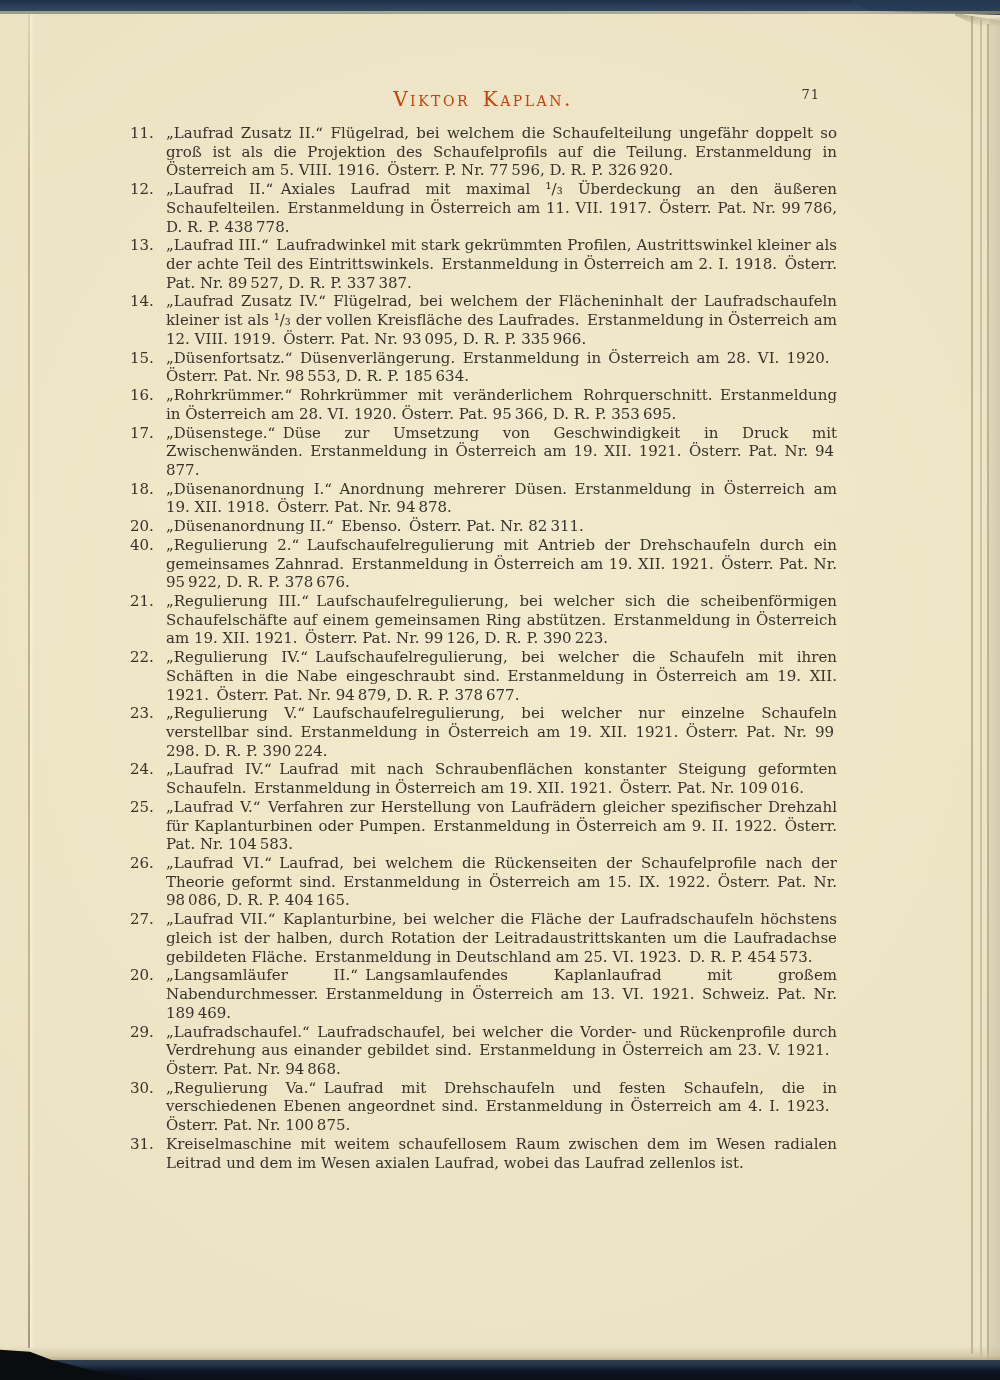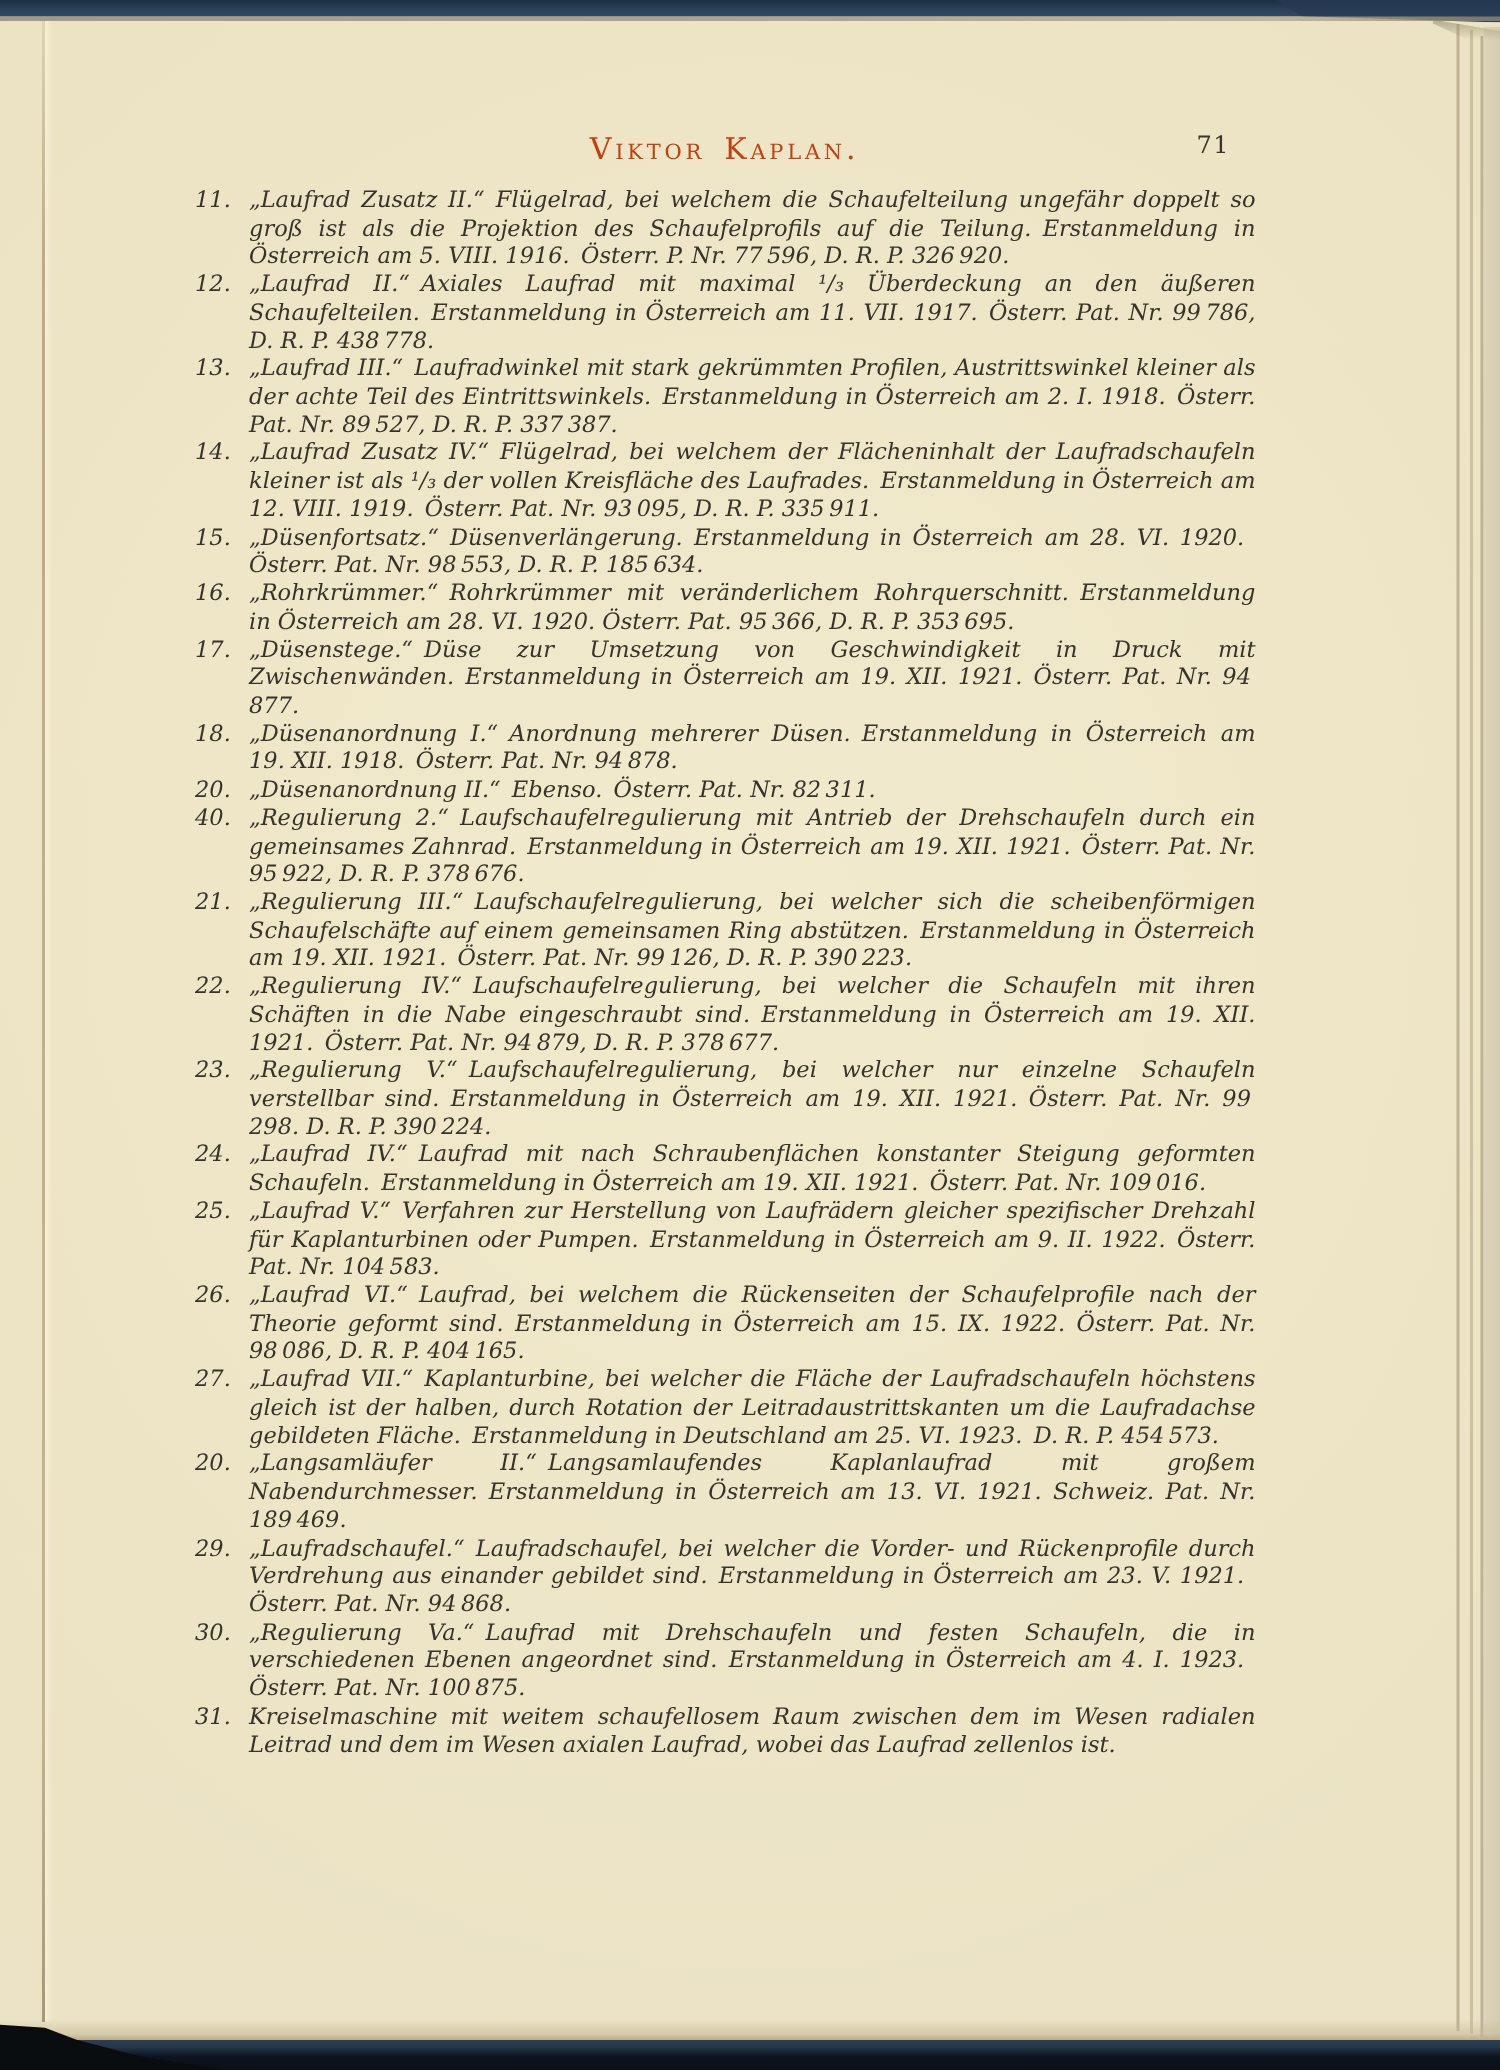--- a/index.html
+++ b/index.html
@@ -73,30 +73,29 @@
   
   .header-row{
     position:absolute;left:130px;top:87px;width:706px;height:22px;
   }
   .running-title{
     position:absolute;left:0;right:0;text-align:center;
     font-variant:small-caps;letter-spacing:2.5px;font-size:20px;color:#c2410c;
     word-spacing:4px;
   }
   .page-number{
-    position:absolute;right:16px;top:0;font-size:16px;color:#3a362d;letter-spacing:1px;
+    position:absolute;right:16px;top:0;font-size:13px;color:#3a362d;letter-spacing:1px;
   }
 
   
   .patent-list{
     position:absolute;left:130px;top:124px;width:707px;
     margin:0;padding:0;list-style:none;
     font-size:15px;line-height:18.72px;
     text-align:justify;
-    font-style:italic;
   }
   .patent-item{padding-left:36px;}
   .patent-num{
     display:inline-block;width:36px;margin-left:-36px;
     text-align:left;
   }
   .patent-text{}
 </style>
 </head>
 <body>
@@ -123,21 +122,21 @@
 
   <div class="header-row">
     <div class="running-title">Viktor Kaplan.</div>
     <div class="page-number">71</div>
   </div>
 
   <ol class="patent-list">
     <li class="patent-item"><span class="patent-num">11.</span><span class="patent-text">„Laufrad Zusatz II.“ Flügelrad, bei welchem die Schaufelteilung ungefähr doppelt so groß ist als die Projektion des Schaufelprofils auf die Teilung. Erstanmeldung in Österreich am 5. VIII. 1916. Österr. P. Nr. 77 596, D. R. P. 326 920.</span></li>
     <li class="patent-item"><span class="patent-num">12.</span><span class="patent-text">„Laufrad II.“ Axiales Laufrad mit maximal ¹/₃ Überdeckung an den äußeren Schaufelteilen. Erstanmeldung in Österreich am 11. VII. 1917. Österr. Pat. Nr. 99 786, D. R. P. 438 778.</span></li>
     <li class="patent-item"><span class="patent-num">13.</span><span class="patent-text">„Laufrad III.“ Laufradwinkel mit stark gekrümmten Profilen, Austrittswinkel kleiner als der achte Teil des Eintrittswinkels. Erstanmeldung in Österreich am 2. I. 1918. Österr. Pat. Nr. 89 527, D. R. P. 337 387.</span></li>
-    <li class="patent-item"><span class="patent-num">14.</span><span class="patent-text">„Laufrad Zusatz IV.“ Flügelrad, bei welchem der Flächeninhalt der Laufradschaufeln kleiner ist als ¹/₃ der vollen Kreisfläche des Laufrades. Erstanmeldung in Österreich am 12. VIII. 1919. Österr. Pat. Nr. 93 095, D. R. P. 335 911.</span></li>
+    <li class="patent-item"><span class="patent-num">14.</span><span class="patent-text">„Laufrad Zusatz IV.“ Flügelrad, bei welchem der Flächeninhalt der Laufradschaufeln kleiner ist als ¹/₃ der vollen Kreisfläche des Laufrades. Erstanmeldung in Österreich am 12. VIII. 1919. Österr. Pat. Nr. 93 095, D. R. P. 335 966.</span></li>
     <li class="patent-item"><span class="patent-num">15.</span><span class="patent-text">„Düsenfortsatz.“ Düsenverlängerung. Erstanmeldung in Österreich am 28. VI. 1920. Österr. Pat. Nr. 98 553, D. R. P. 185 634.</span></li>
     <li class="patent-item"><span class="patent-num">16.</span><span class="patent-text">„Rohrkrümmer.“ Rohrkrümmer mit veränderlichem Rohrquerschnitt. Erstanmeldung in Österreich am 28. VI. 1920. Österr. Pat. 95 366, D. R. P. 353 695.</span></li>
     <li class="patent-item"><span class="patent-num">17.</span><span class="patent-text">„Düsenstege.“ Düse zur Umsetzung von Geschwindigkeit in Druck mit Zwischenwänden. Erstanmeldung in Österreich am 19. XII. 1921. Österr. Pat. Nr. 94 877.</span></li>
     <li class="patent-item"><span class="patent-num">18.</span><span class="patent-text">„Düsenanordnung I.“ Anordnung mehrerer Düsen. Erstanmeldung in Österreich am 19. XII. 1918. Österr. Pat. Nr. 94 878.</span></li>
     <li class="patent-item"><span class="patent-num">20.</span><span class="patent-text">„Düsenanordnung II.“ Ebenso. Österr. Pat. Nr. 82 311.</span></li>
     <li class="patent-item"><span class="patent-num">40.</span><span class="patent-text">„Regulierung 2.“ Laufschaufelregulierung mit Antrieb der Drehschaufeln durch ein gemeinsames Zahnrad. Erstanmeldung in Österreich am 19. XII. 1921. Österr. Pat. Nr. 95 922, D. R. P. 378 676.</span></li>
     <li class="patent-item"><span class="patent-num">21.</span><span class="patent-text">„Regulierung III.“ Laufschaufelregulierung, bei welcher sich die scheibenförmigen Schaufelschäfte auf einem gemeinsamen Ring abstützen. Erstanmeldung in Österreich am 19. XII. 1921. Österr. Pat. Nr. 99 126, D. R. P. 390 223.</span></li>
     <li class="patent-item"><span class="patent-num">22.</span><span class="patent-text">„Regulierung IV.“ Laufschaufelregulierung, bei welcher die Schaufeln mit ihren Schäften in die Nabe eingeschraubt sind. Erstanmeldung in Österreich am 19. XII. 1921. Österr. Pat. Nr. 94 879, D. R. P. 378 677.</span></li>
     <li class="patent-item"><span class="patent-num">23.</span><span class="patent-text">„Regulierung V.“ Laufschaufelregulierung, bei welcher nur einzelne Schaufeln verstellbar sind. Erstanmeldung in Österreich am 19. XII. 1921. Österr. Pat. Nr. 99 298. D. R. P. 390 224.</span></li>
     <li class="patent-item"><span class="patent-num">24.</span><span class="patent-text">„Laufrad IV.“ Laufrad mit nach Schraubenflächen konstanter Steigung geformten Schaufeln. Erstanmeldung in Österreich am 19. XII. 1921. Österr. Pat. Nr. 109 016.</span></li>

